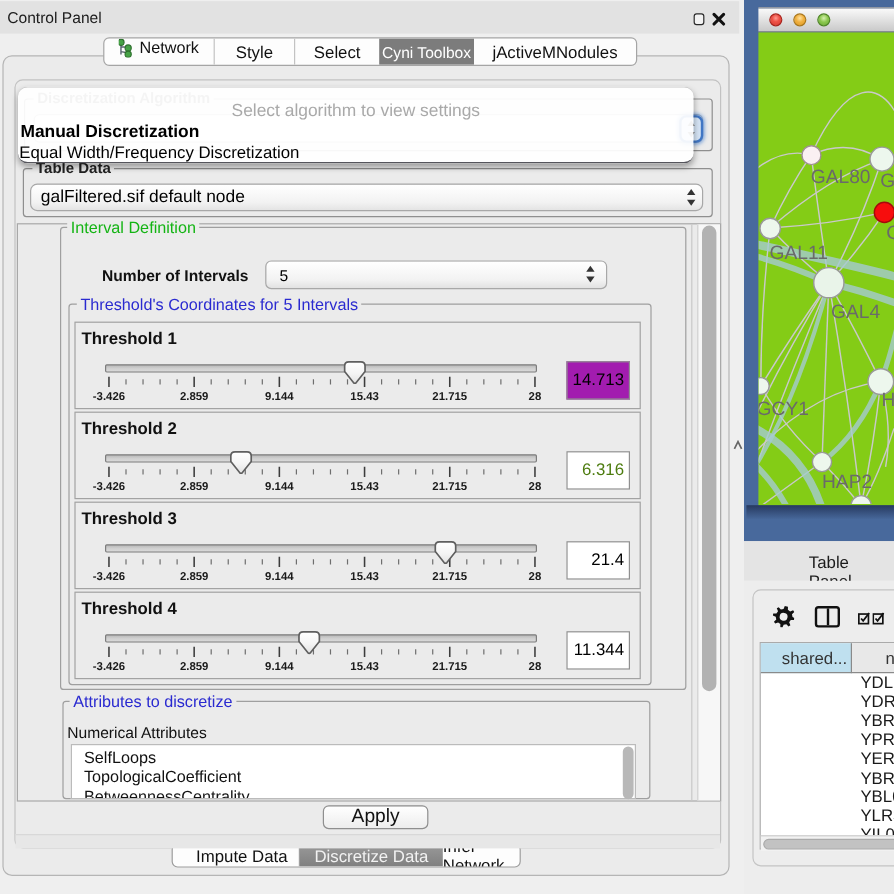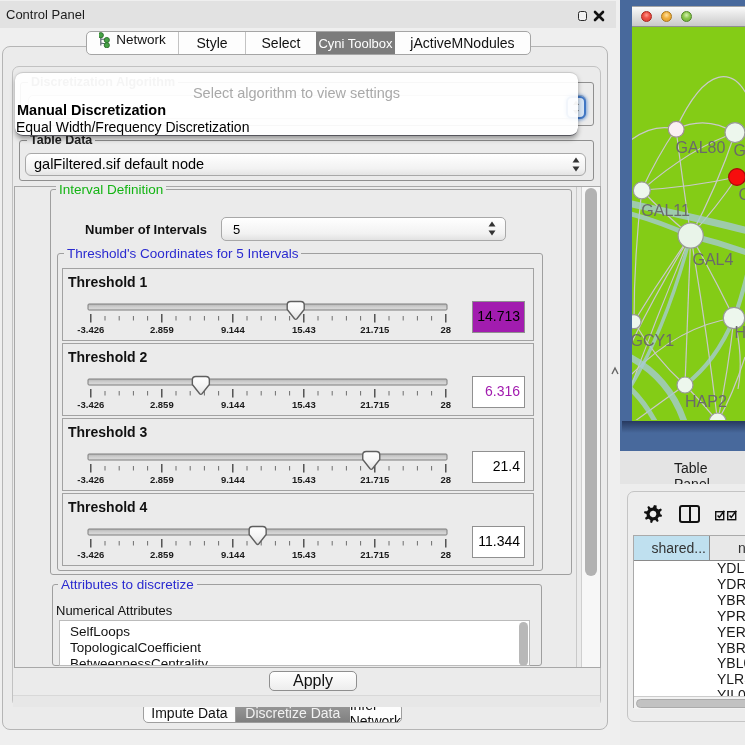--- a/index.html
+++ b/index.html
@@ -174,21 +174,21 @@
           <stop offset="0.55" stop-color="#f4f4f4"></stop>
           <stop offset="1" stop-color="#e2e2e2"></stop>
         </linearGradient>
         <linearGradient id="trk1" x1="0" y1="0" x2="0" y2="1">
           <stop offset="0" stop-color="#b5b5b5"></stop>
           <stop offset="0.5" stop-color="#cfcfcf"></stop>
           <stop offset="1" stop-color="#dcdcdc"></stop>
         </linearGradient>
       </defs>
     </svg>
-    <div class="abs" style="left:472px;top:376px;width:53px;height:32px;background:#fff;border:1.5px solid #909090;font-size:14px;color:#a21caf;text-align:right;line-height:29px;padding-right:4px;">6.316</div>
+    <div class="abs" style="left:472px;top:376px;width:53px;height:32px;background:#fff;border:1.5px solid #909090;font-size:14px;color:#4d7c0f;text-align:right;line-height:29px;padding-right:4px;">6.316</div>
     <div class="abs" style="left:62px;top:418px;width:472px;height:73px;border:1px solid #a2a2a2;"></div>
     <div class="abs" style="left:68px;top:424px;font-size:14px;font-weight:bold;color:#111;">Threshold 3</div>
     <svg class="abs" style="left:62px;top:444px;" width="472" height="44" viewBox="0 0 472 44">
       <rect x="26" y="10" width="359" height="6" rx="1" fill="url(#trk2)" stroke="#7d7d7d" stroke-width="1"></rect>
       <line x1="28.799999999999997" y1="20" x2="28.799999999999997" y2="28.5" stroke="#3c3c3c" stroke-width="1.3"></line>
       <line x1="43" y1="22" x2="43" y2="26.5" stroke="#6e6e6e" stroke-width="1"></line>
       <line x1="57.199999999999996" y1="22" x2="57.199999999999996" y2="26.5" stroke="#6e6e6e" stroke-width="1"></line>
       <line x1="71.4" y1="22" x2="71.4" y2="26.5" stroke="#6e6e6e" stroke-width="1"></line>
       <line x1="85.6" y1="22" x2="85.6" y2="26.5" stroke="#6e6e6e" stroke-width="1"></line>
       <line x1="99.8" y1="20" x2="99.8" y2="28.5" stroke="#3c3c3c" stroke-width="1.3"></line>
@@ -289,21 +289,21 @@
 <div class="abs" style="left:52px;top:584px;width:490px;height:82px;border:1px solid #9f9f9f;border-radius:3px;"></div>
 <div class="abs" style="left:58px;top:577px;background:#ebebeb;padding:0 3px;font-size:13.5px;color:#2a2ad0;">Attributes to discretize</div>
 <div class="abs" style="left:56px;top:603px;font-size:13px;font-weight:normal;color:#111;">Numerical Attributes</div>
 <div class="abs" style="left:59px;top:620px;width:471px;height:46px;background:#fff;border:1px solid #bbb;overflow:hidden;">
   <div style="font-size:13.5px;color:#111;padding:3px 0 0 10px;line-height:16px;">SelfLoops<br>TopologicalCoefficient<br>BetweennessCentrality</div>
 </div>
 <div class="abs" style="left:519px;top:622px;width:9px;height:44px;background:#b8b8b8;border-radius:5px;"></div>
 
 <div class="abs" style="left:269px;top:671px;width:88px;height:20px;background:linear-gradient(#ffffff,#ededed);border:1px solid #8f8f8f;border-radius:5px;text-align:center;font-size:16px;color:#111;line-height:18px;">Apply</div>
 
-<div class="abs" style="left:143px;top:703px;width:259px;height:20px;background:#fdfdfd;border:1px solid #9e9e9e;border-radius:5px;overflow:hidden;display:flex;">
+<div class="abs" style="left:143px;top:703px;width:291px;height:20px;background:#fdfdfd;border:1px solid #9e9e9e;border-radius:5px;overflow:hidden;display:flex;padding-left:10px;">
   <div style="width:96px;display:flex;align-items:center;justify-content:center;border-right:1px solid #9e9e9e;font-size:14px;color:#111;">Impute Data</div>
   <div style="width:119px;display:flex;align-items:center;justify-content:center;font-size:14px;color:#f2f2f2;background:linear-gradient(#999,#808080);">Discretize Data</div>
   <div style="flex:1;display:flex;align-items:center;justify-content:center;font-size:14px;color:#111;">Infer Network</div>
 </div>
 
 <div class="abs" style="left:13px;top:695px;width:587px;height:12px;background:#e7e7e7;border-top:1px solid #d8d8d8;"></div>
 
 <div class="abs" style="left:15px;top:72px;width:563px;height:64px;background:rgba(255,255,255,0.93);border-radius:8px;box-shadow:0 3px 5px rgba(0,0,0,0.35);border-top:1px solid rgba(150,150,150,0.5);border-bottom:1.5px solid #55555c;"></div>
 <div class="abs" style="left:15px;top:85px;width:563px;text-align:center;font-size:14.5px;color:#a9a9a9;">Select algorithm to view settings</div>
 <div class="abs" style="left:17px;top:102px;font-size:14.5px;font-weight:bold;color:#000;">Manual Discretization</div>

